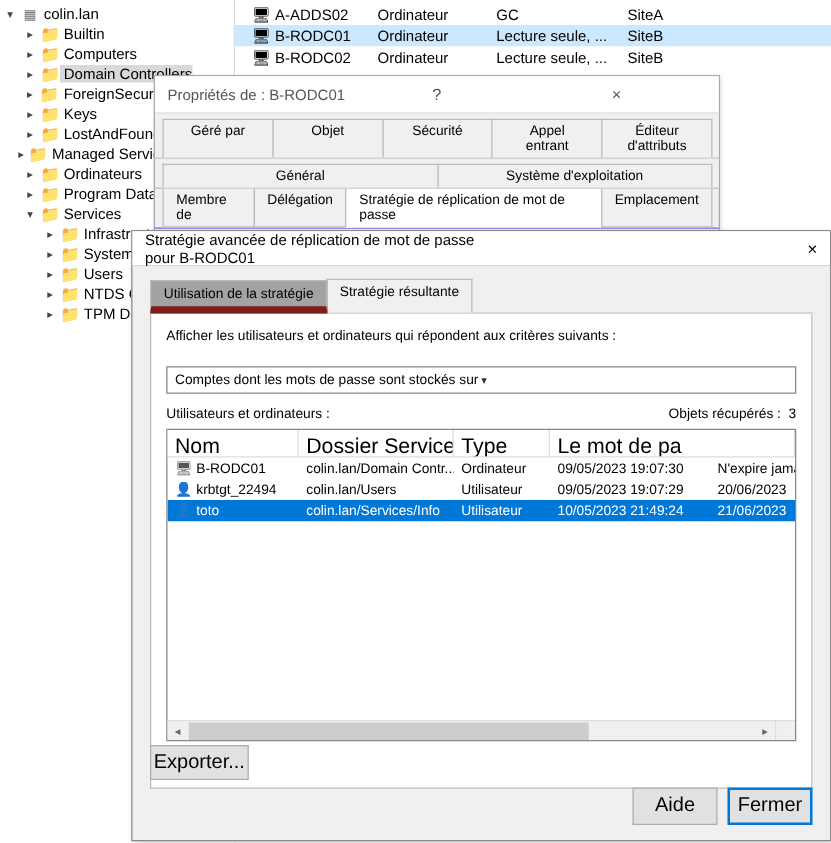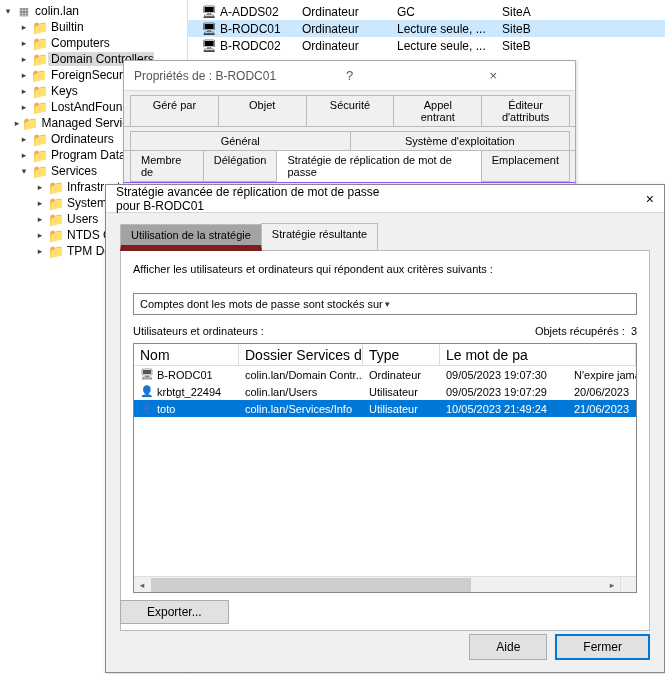--- a/index.html
+++ b/index.html
@@ -198,22 +198,21 @@
     background: #fff;
     height: 250px;
     position: relative;
     overflow: hidden;
   }
   .lv-header {
     display: flex;
     height: 22px;
     background: #fff;
     border-bottom: 1px solid #ddd;
-    font-size: 14px;
-    align-items: center;
+    font-size: 17px;
   }
   .lv-header > div {
     border-right: 1px solid #ddd;
     padding: 3px 6px;
     white-space: nowrap;
     overflow: hidden;
   }
   .lv-header .h1 { width: 105px; }
   .lv-header .h2 { width: 124px; }
   .lv-header .h3 { width: 77px; }
@@ -246,22 +245,22 @@
   .scrollbar-h .thumb { height: 14px; background: #cdcdcd; width: 320px; margin-left: 1px; }
   .scrollbar-corner { position: absolute; right: 0; bottom: 0; width: 16px; height: 16px; background: #f0f0f0; border-top: 1px solid #ddd; border-left: 1px solid #ddd; }
   .footrow {
     position: absolute;
     left: 14px; right: 14px; bottom: 48px;
     display: flex;
     gap: 10px;
   }
   .footrow button, .dlg-btns button {
     font-family: inherit;
-    font-size: 12px;
-    padding: 4px 26px;
+    font-size: 16px;
+    padding: 4px 2px;
     background: #e1e1e1;
     border: 1px solid #adadad;
     min-width: 68px;
   }
   .dlg-btns {
     position: absolute;
     right: 14px; bottom: 12px;
     display: flex;
     gap: 8px;
   }

